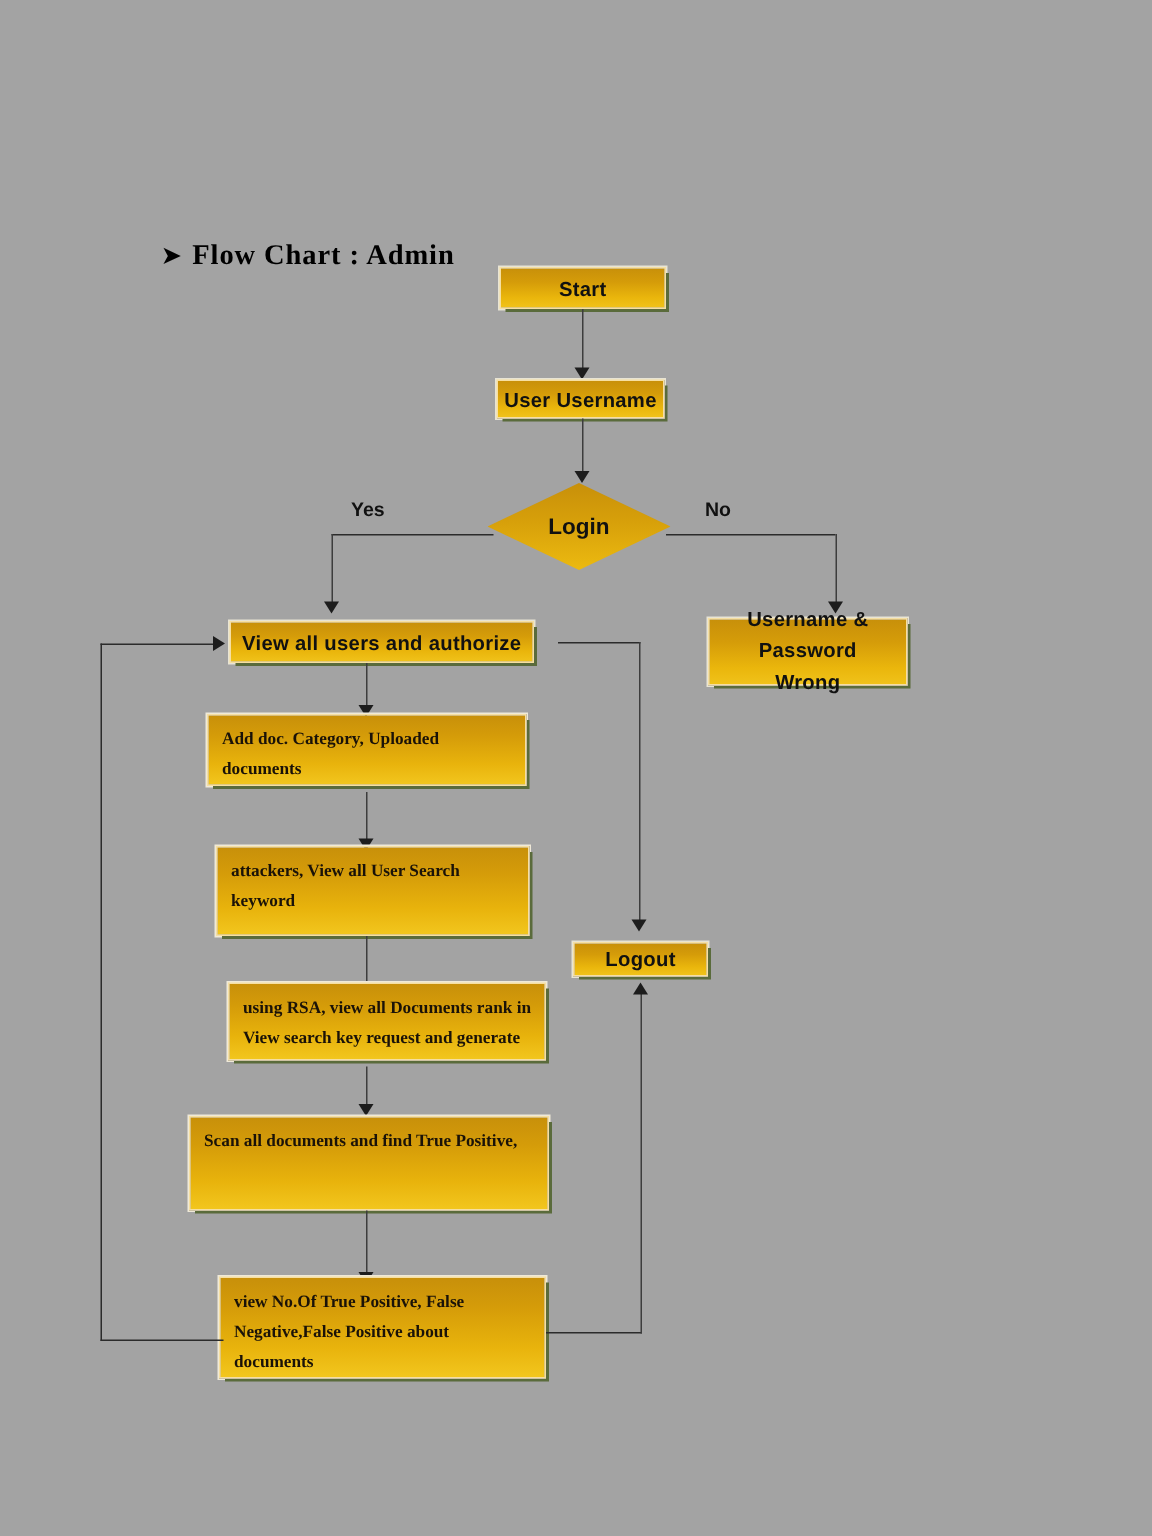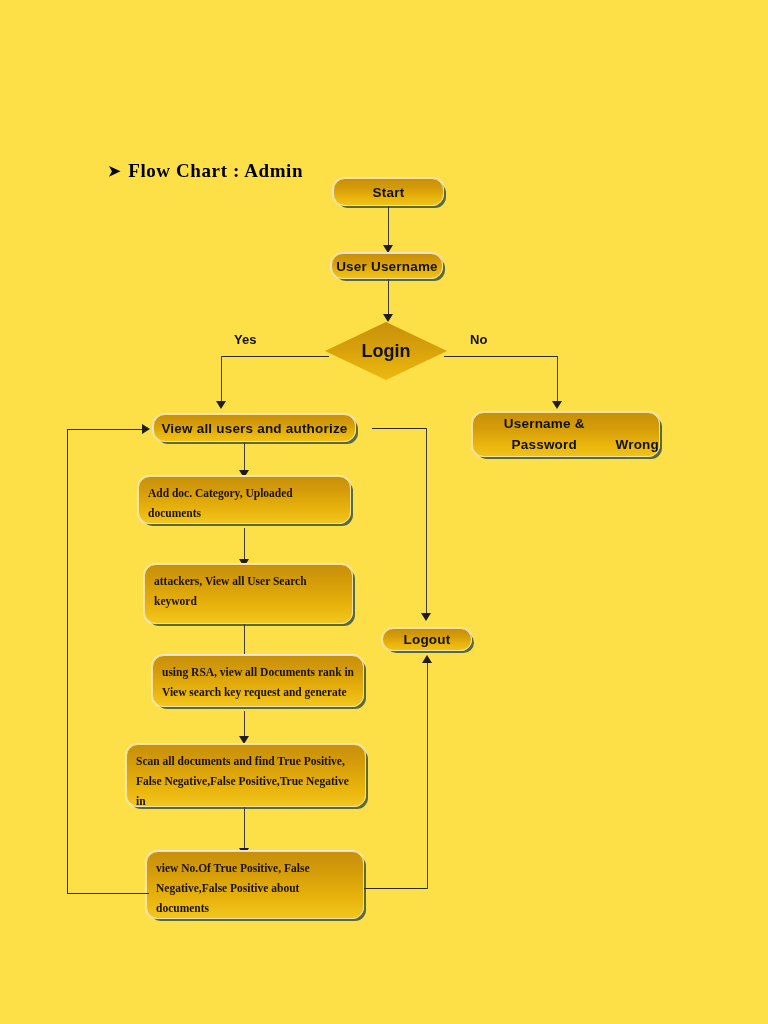--- a/index.html
+++ b/index.html
@@ -6,21 +6,21 @@
   html,body{margin:0;padding:0;}
   body{
     width:768px;height:1024px;
     background:#ffffff;
     font-family:"Liberation Sans", sans-serif;
     overflow:hidden;
   }
   #page{
     position:relative;
     width:768px;height:1024px;
-    background:#fde047;
+    background:#a3a3a3;
   }
 
   
   #heading{
     position:absolute;
     left:108px; top:160px;
     font-family:"Liberation Serif", serif;
     font-weight:bold;
     font-size:19px;
     color:#000000;
@@ -36,21 +36,20 @@
 
   
   .node{
     position:absolute;
     box-sizing:border-box;
     color:#111111;
     text-align:center;
     display:flex;
     align-items:center;
     justify-content:center;
-    border-radius:12px;
   }
 
   
   .boxA{
     background:linear-gradient(to bottom,#c8900a 0%,#d59c09 35%,#eab60c 75%,#f0c21a 100%);
     border:1px solid #f6dfa2;
     box-shadow:3px 3px 0 -1px #5a6b3b, 0 0 0 1px #e8e4d4;
     font-weight:bold;
     font-size:13.5px;
     letter-spacing:.2px;
@@ -80,21 +79,21 @@
   }
   .diamond .dshape{
     position:absolute;left:0;top:0;width:100%;height:100%;
     background:linear-gradient(to bottom,#c8900a 0%,#d7a00a 45%,#ecba10 100%);
     -webkit-clip-path:polygon(50% 0,100% 50%,50% 100%,0 50%);
     clip-path:polygon(50% 0,100% 50%,50% 100%,0 50%);
     filter:drop-shadow(2px 2px 1px rgba(120,120,100,.45));
   }
   .diamond .dlabel{
     position:relative;
-    font-weight:bold;font-size:18px;color:#111;
+    font-weight:bold;font-size:15px;color:#111;
   }
 
   
   .ln{position:absolute;background:#3d3d3d;}
   .lnv{width:1px;}
   .lnh{height:1px;}
   .lnv.thick{width:1.4px;background:#2b2b2b;}
   .lnh.thick{height:1.4px;background:#2b2b2b;}
 
   .arrow{position:absolute;width:0;height:0;}
@@ -141,21 +140,21 @@
   <div class="edgelabel" style="left:234px;top:332px;">Yes</div>
   <div class="ln lnh thick" style="left:221px;top:356px;width:108px;"></div>
   <div class="ln lnv" style="left:221px;top:356px;width:1px;height:48px;"></div>
   <div class="arrow down" style="left:216px;top:401px;"></div>
 
   <div class="edgelabel" style="left:470px;top:332px;">No</div>
   <div class="ln lnh thick" style="left:444px;top:356px;width:113px;"></div>
   <div class="ln lnv" style="left:557px;top:356px;width:1px;height:48px;"></div>
   <div class="arrow down" style="left:552px;top:401px;"></div>
 
-  <div class="node boxA" style="left:472px;top:412px;width:188px;height:45px;flex-direction:row;line-height:1.55;align-items:flex-end;">
+  <div class="node boxA" style="left:472px;top:412px;width:133px;height:45px;flex-direction:column;line-height:1.55;">
     <span>Username &amp; Password</span>
     <span>Wrong</span>
   </div>
 
   <div class="node boxA" style="left:153px;top:414px;width:203px;height:28px;">
     <span>View all users and authorize</span>
   </div>
 
   <div class="ln lnv" style="left:244px;top:442px;width:1px;height:32px;"></div>
   <div class="arrow down" style="left:239px;top:470px;"></div>
@@ -180,21 +179,20 @@
     <span>using RSA, view all Documents rank in</span>
     <span>View search key request and generate</span>
     <span>chart, Document Rating in chart</span>
   </div>
 
   <div class="ln lnv" style="left:244px;top:711px;width:1px;height:30px;"></div>
   <div class="arrow down" style="left:239px;top:736px;"></div>
 
   <div class="node boxB" style="left:126px;top:744px;width:240px;height:63px;flex-direction:column;">
     <span>Scan all documents and find True Positive,</span>
-    <span>False Negative,False Positive,True Negative in</span>
 
   </div>
 
   <div class="ln lnv" style="left:244px;top:807px;width:1px;height:45px;"></div>
   <div class="arrow down" style="left:239px;top:848px;"></div>
 
   <div class="node boxB" style="left:146px;top:851px;width:218px;height:68px;flex-direction:column;">
     <span>view No.Of  True Positive, False</span>
     <span>Negative,False Positive about documents</span>
     <span>found and give link to show in Chart</span>

